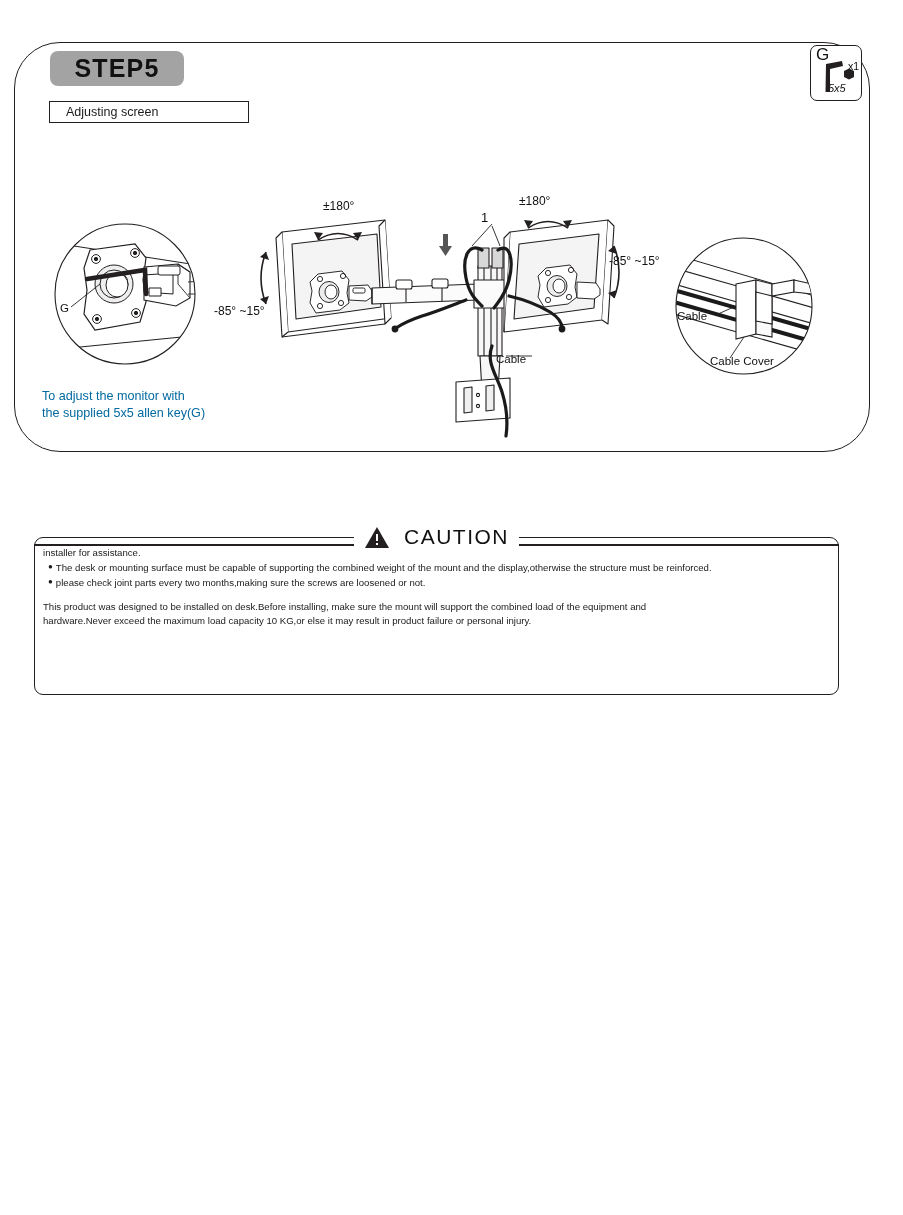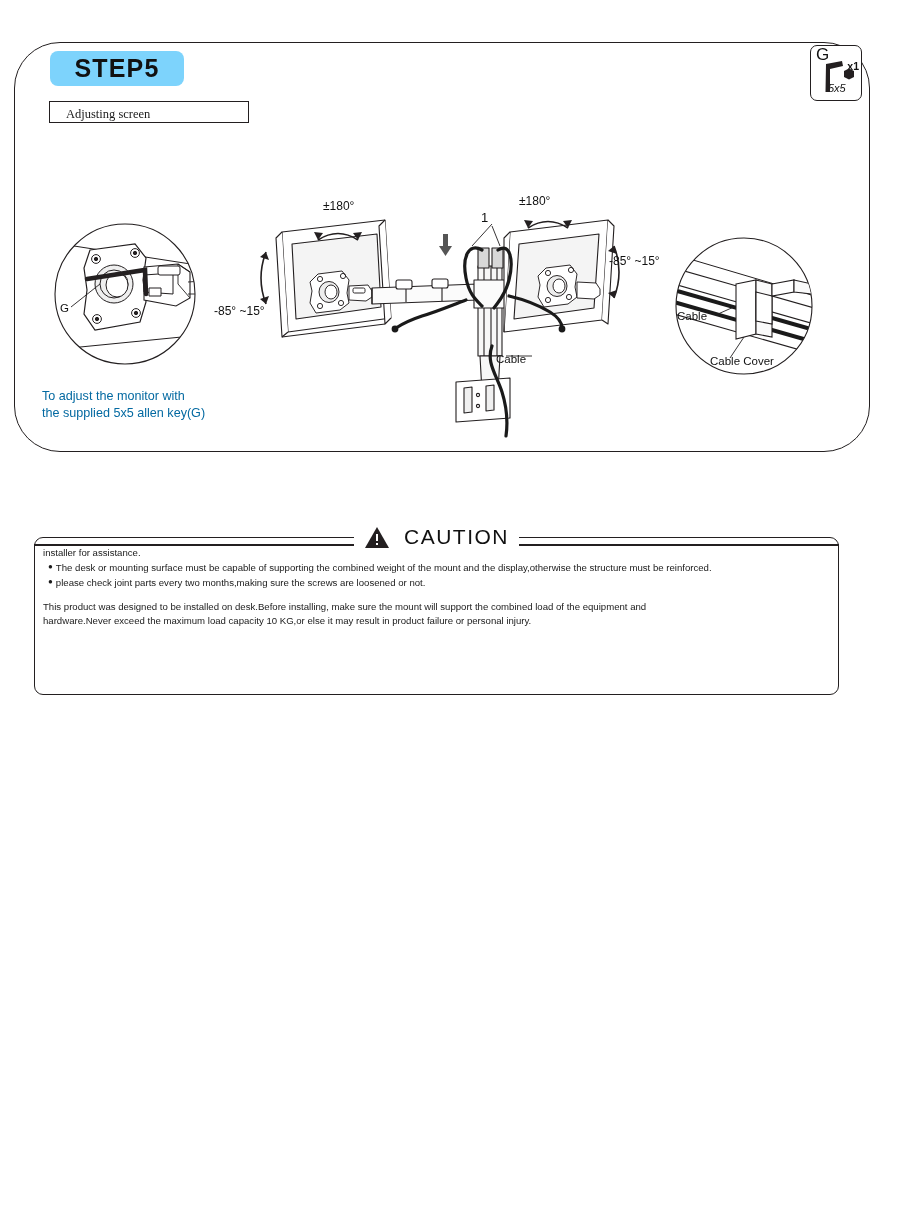--- a/index.html
+++ b/index.html
@@ -27,46 +27,45 @@
     border-radius: 46px;
     box-sizing: border-box;
   }
 
   #step-badge {
     position: absolute;
     left: 50px;
     top: 51px;
     width: 134px;
     height: 35px;
-    background: #7dd3fc;
+    background: #a3a3a3;
     border-radius: 8px;
     display: flex;
     align-items: center;
     justify-content: center;
     font-size: 25px;
     font-weight: bold;
     letter-spacing: 1.2px;
     color: #111;
   }
 
   #subtitle-box {
     position: absolute;
     left: 49px;
     top: 101px;
     width: 200px;
     height: 22px;
     border: 1.3px solid #231f20;
     background: #fff;
     display: flex;
-    align-items: flex-end;
+    align-items: center;
     padding-left: 16px;
     box-sizing: border-box;
     font-size: 12.5px;
     color: #1a1a1a;
-    font-family: Liberation Serif, serif;
   }
 
   
   #parts-box {
     position: absolute;
     right: 41px;
     top: 45px;
     width: 52px;
     height: 56px;
     border: 1.2px solid #231f20;
@@ -81,21 +80,20 @@
     font-size: 17px;
     color: #111;
     line-height: 1.1;
   }
   #parts-qty {
     position: absolute;
     right: 2px;
     top: 14px;
     font-size: 10.5px;
     color: #111;
-    font-weight: bold;
   }
   #parts-size {
     position: absolute;
     left: 17px;
     bottom: 6px;
     font-size: 11px;
     font-style: italic;
     color: #111;
   }
   #parts-svg { position: absolute; left: 0; top: 0; }

